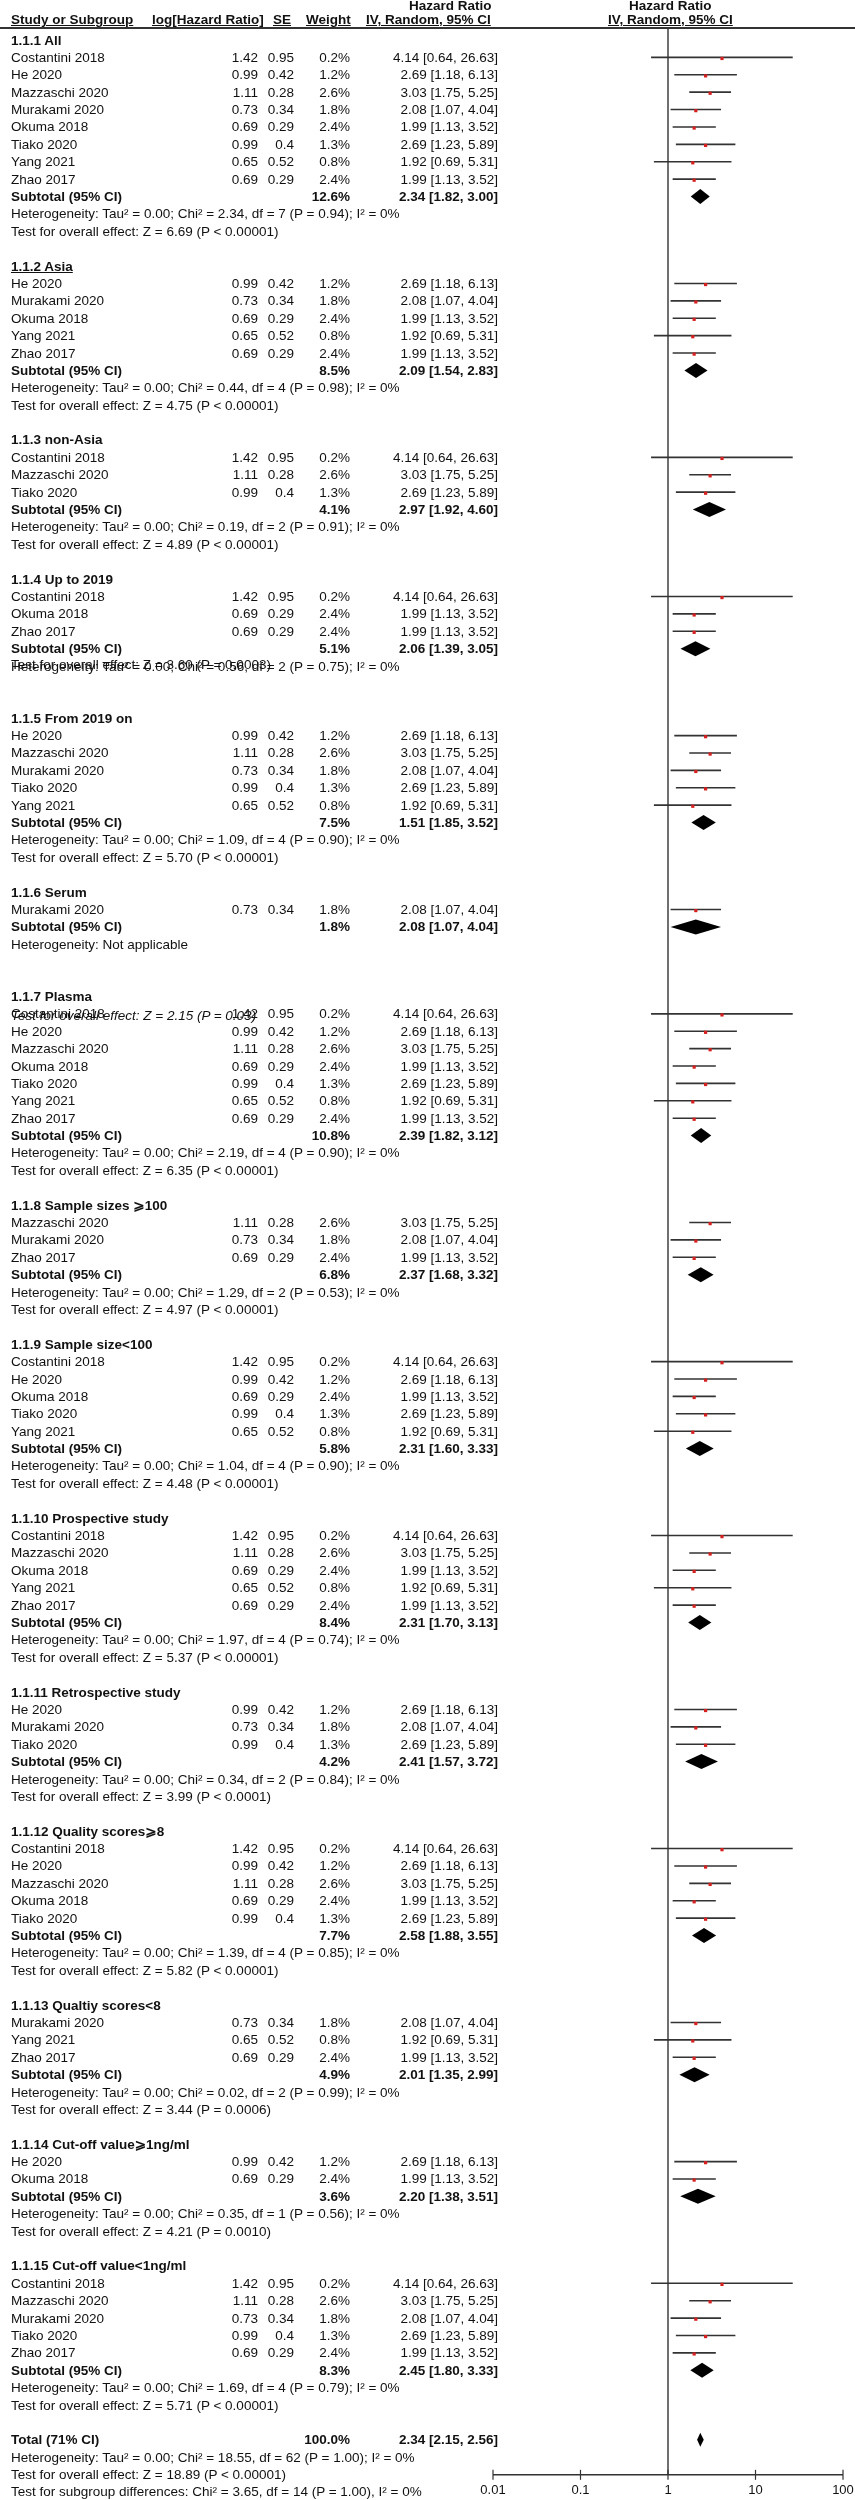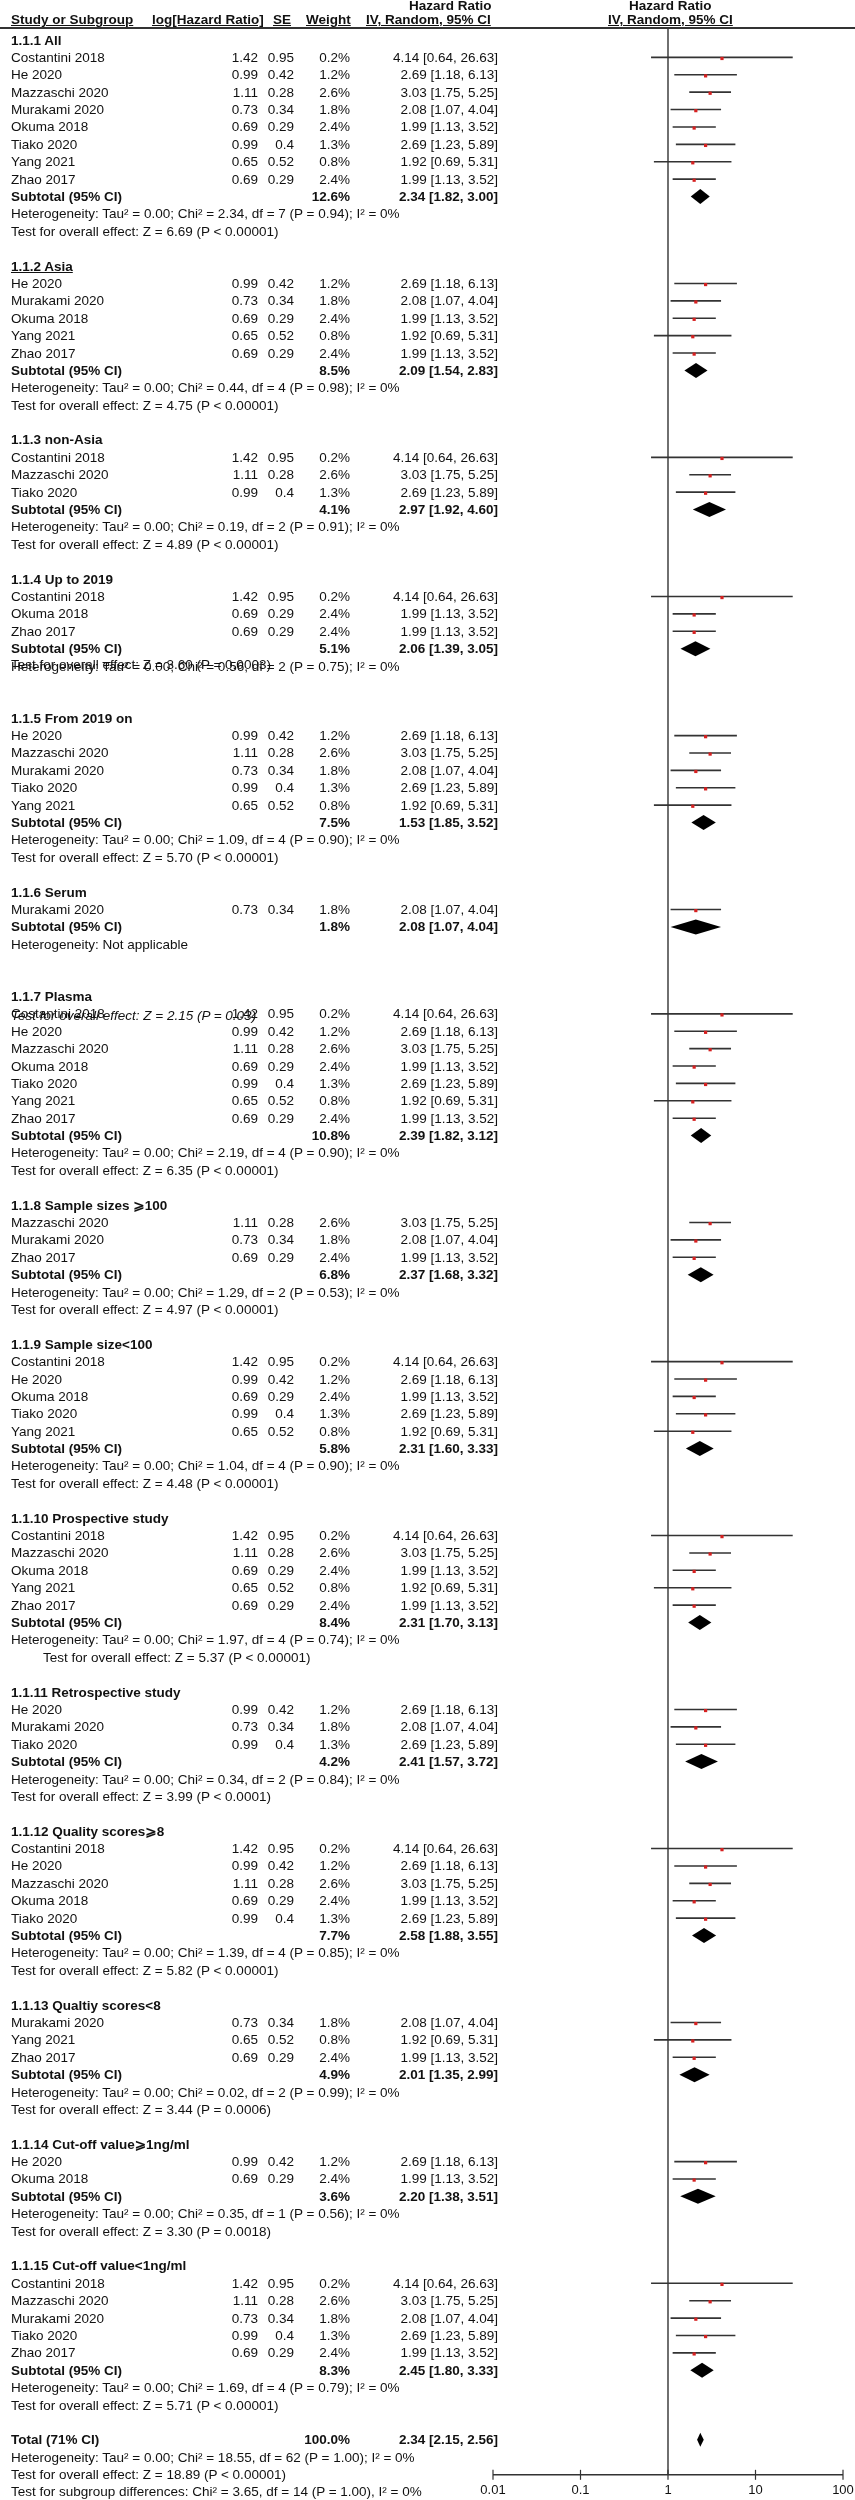--- a/index.html
+++ b/index.html
@@ -230,21 +230,21 @@
     <div class="row" style="top: 796.66px;">
       <span class="c-name">Yang 2021</span>
       <span class="c-loghr">0.65</span>
       <span class="c-se">0.52</span>
       <span class="c-wt">0.8%</span>
       <span class="c-ci">1.92 [0.69, 5.31]</span>
     </div>
     <div class="row bold" style="top: 814.05px;">
       <span class="c-name">Subtotal (95% CI)</span>
       <span class="c-wt">7.5%</span>
-      <span class="c-ci">1.53 [1.85, 3.52]</span>
+      <span class="c-ci">1.51 [1.85, 3.52]</span>
     </div>
     <div class="note" style="top: 831.44px;">Heterogeneity: Tau² = 0.00; Chi² = 1.09, df = 4 (P = 0.90); I² = 0%</div>
     <div class="note" style="top: 848.83px;">Test for overall effect: Z = 5.70 (P &lt; 0.00001)</div>
     <div class="note bold" style="top: 883.61px;">1.1.6 Serum</div>
     <div class="row" style="top: 901px;">
       <span class="c-name">Murakami 2020</span>
       <span class="c-loghr">0.73</span>
       <span class="c-se">0.34</span>
       <span class="c-wt">1.8%</span>
       <span class="c-ci">2.08 [1.07, 4.04]</span>
@@ -420,21 +420,21 @@
       <span class="c-se">0.29</span>
       <span class="c-wt">2.4%</span>
       <span class="c-ci">1.99 [1.13, 3.52]</span>
     </div>
     <div class="row bold" style="top: 1613.99px;">
       <span class="c-name">Subtotal (95% CI)</span>
       <span class="c-wt">8.4%</span>
       <span class="c-ci">2.31 [1.70, 3.13]</span>
     </div>
     <div class="note" style="top: 1631.38px;">Heterogeneity: Tau² = 0.00; Chi² = 1.97, df = 4 (P = 0.74); I² = 0%</div>
-    <div class="note" style="top: 1648.77px; margin-left: 32px;">Test for overall effect: Z = 5.37 (P &lt; 0.00001)</div>
+    <div class="note" style="top: 1648.77px;">Test for overall effect: Z = 5.37 (P &lt; 0.00001)</div>
     <div class="note bold" style="top: 1683.55px;">1.1.11 Retrospective study</div>
     <div class="row" style="top: 1700.94px;">
       <span class="c-name">He 2020</span>
       <span class="c-loghr">0.99</span>
       <span class="c-se">0.42</span>
       <span class="c-wt">1.2%</span>
       <span class="c-ci">2.69 [1.18, 6.13]</span>
     </div>
     <div class="row" style="top: 1718.33px;">
       <span class="c-name">Murakami 2020</span>
@@ -543,21 +543,21 @@
       <span class="c-se">0.29</span>
       <span class="c-wt">2.4%</span>
       <span class="c-ci">1.99 [1.13, 3.52]</span>
     </div>
     <div class="row bold" style="top: 2187.86px;">
       <span class="c-name">Subtotal (95% CI)</span>
       <span class="c-wt">3.6%</span>
       <span class="c-ci">2.20 [1.38, 3.51]</span>
     </div>
     <div class="note" style="top: 2205.25px;">Heterogeneity: Tau² = 0.00; Chi² = 0.35, df = 1 (P = 0.56); I² = 0%</div>
-    <div class="note" style="top: 2222.64px;">Test for overall effect: Z = 3.30 (P = 0.0018)</div>
+    <div class="note" style="top: 2222.64px;">Test for overall effect: Z = 4.21 (P = 0.0010)</div>
     <div class="note bold" style="top: 2257.42px;">1.1.15 Cut-off value&lt;1ng/ml</div>
     <div class="row" style="top: 2274.81px;">
       <span class="c-name">Costantini 2018</span>
       <span class="c-loghr">1.42</span>
       <span class="c-se">0.95</span>
       <span class="c-wt">0.2%</span>
       <span class="c-ci">4.14 [0.64, 26.63]</span>
     </div>
     <div class="row" style="top: 2292.2px;">
       <span class="c-name">Mazzaschi 2020</span>

